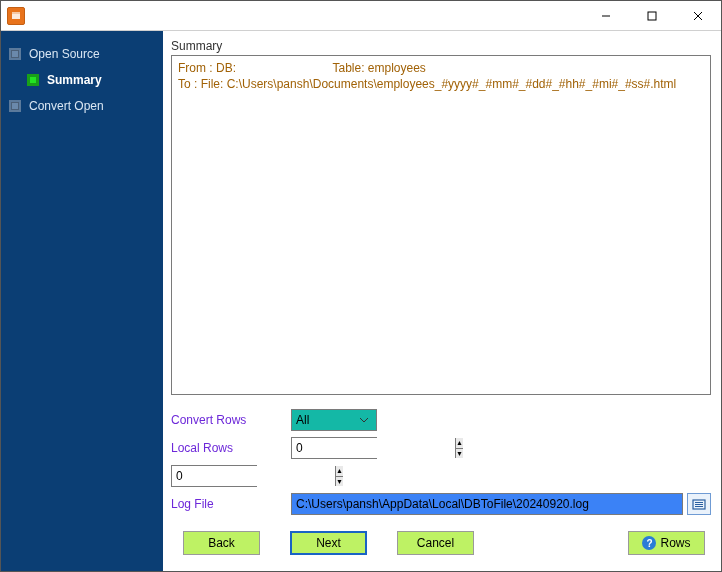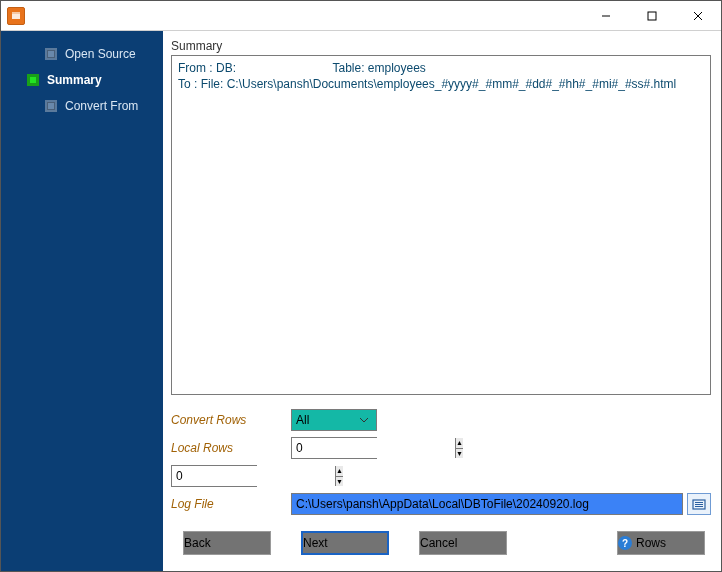--- a/index.html
+++ b/index.html
@@ -18,40 +18,40 @@
   .titlebar .winbtn {
     width:46px; height:30px; display:flex; align-items:center; justify-content:center; cursor:default;
   }
   .body {
     flex:1; display:flex; min-height:0;
   }
   .sidebar {
     width:162px; background:#0b3e74; color:#fff; padding-top:10px;
   }
   .step {
-    display:flex; align-items:center; gap:8px; padding:6px 8px; cursor:default;margin-left:36px;
+    display:flex; align-items:center; gap:8px; padding:6px 8px; cursor:default;
   }
   .step .box {
     width:12px; height:12px; border:2px solid #5b7a9c; background:#6a89ab; box-shadow:inset 0 0 0 1px rgba(0,0,0,.3);
   }
   .step.current .box { background:#23e423; border-color:#19a019; }
   .step .label { color:#d9e6f3; }
   .step.current .label { color:#fff; font-weight:700; }
   .step.sub { margin-left:18px; }
   .main {
     flex:1; display:flex; flex-direction:column; padding:8px 10px 2px 8px; min-width:0;
   }
   .section-title { color:#333; margin-bottom:2px; }
   .summary-box {
     border:1px solid #7a7a7a; background:#fff; height:382px; padding:4px 6px; overflow:auto;
-    white-space:pre; color:#0c4a6e; line-height:1.35;
+    white-space:pre; color:#a16207; line-height:1.35;
   }
   .form-area { margin-top:14px; }
   .row { display:flex; align-items:center; margin-bottom:6px; }
-  .row .lbl { width:120px; color:#a16207;font-style:italic; }
+  .row .lbl { width:120px; color:#6d28d9; }
   .select {
     height:22px; border:1px solid #7a7a7a; background:#14b8a6; display:flex; align-items:center; padding:0 4px;
     width:86px; position:relative;
   }
   .select .caret {
     margin-left:auto; width:16px; display:flex; align-items:center; justify-content:center;
   }
   .spinner {
     width:86px; height:22px; border:1px solid #7a7a7a; display:flex; background:#fff;
   }
@@ -69,21 +69,21 @@
     flex:1; height:22px; border:1px solid #7a7a7a; padding:0 4px; font:inherit; background:#3b82f6;
   }
   .browse {
     width:24px; height:22px; margin-left:4px; border:1px solid #6f9bd4; background:#eaf2fb;
     display:flex; align-items:center; justify-content:center;
   }
   .buttonbar {
     display:flex; gap:0; padding:10px 6px 14px 6px; align-items:center;
   }
   .btn {
-    width:88px; height:24px; border:1px solid #9a9a9a; background:#737373; display:flex; align-items:center; 
+    width:77px; height:24px; border:1px solid #9a9a9a; background:#bef264; display:flex; align-items:center; justify-content:center;
     cursor:default; gap:4px;
   }
   .btn.primary { border:2px solid #1a63c4; }
   .help-icon {
     width:14px; height:14px; border-radius:50%; background:#2a7dd6; color:#fff; font-size:10px; font-weight:bold;
     display:flex; align-items:center; justify-content:center;
   }
   svg { display:block; }
 </style>
 </head>
@@ -121,21 +121,21 @@
       <div class="step">
         <span class="box"></span>
         <span class="label">Open Source</span>
       </div>
       <div class="step sub current">
         <span class="box"></span>
         <span class="label">Summary</span>
       </div>
       <div class="step">
         <span class="box"></span>
-        <span class="label">Convert From</span>
+        <span class="label">Convert Open</span>
       </div>
     </div>
 
     <div class="main">
       <div class="section-title">Summary</div>
       <div class="summary-box"><span>From : DB:</span>                             <span>Table: employees</span>
 <span>To : File: C:\Users\pansh\Documents\employees_#yyyy#_#mm#_#dd#_#hh#_#mi#_#ss#.html</span></div>
 
       <div class="form-area">
         <div class="row">

